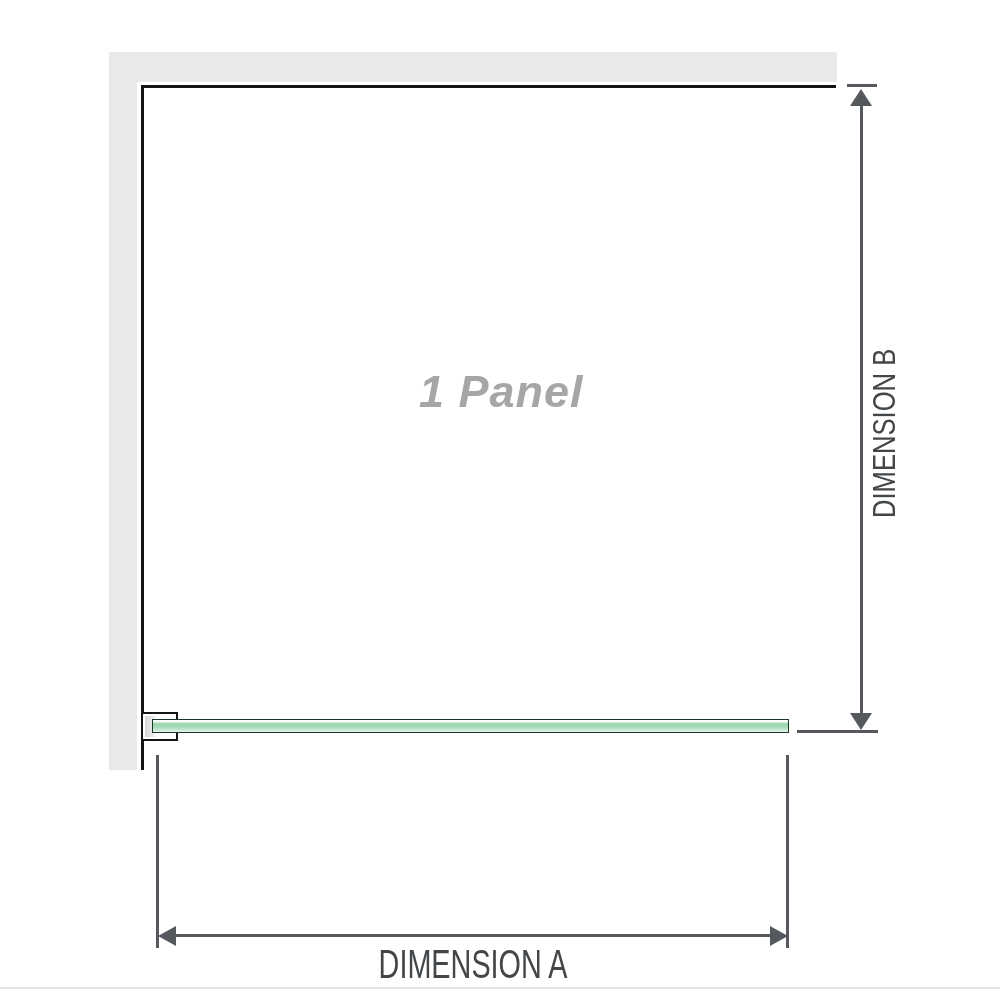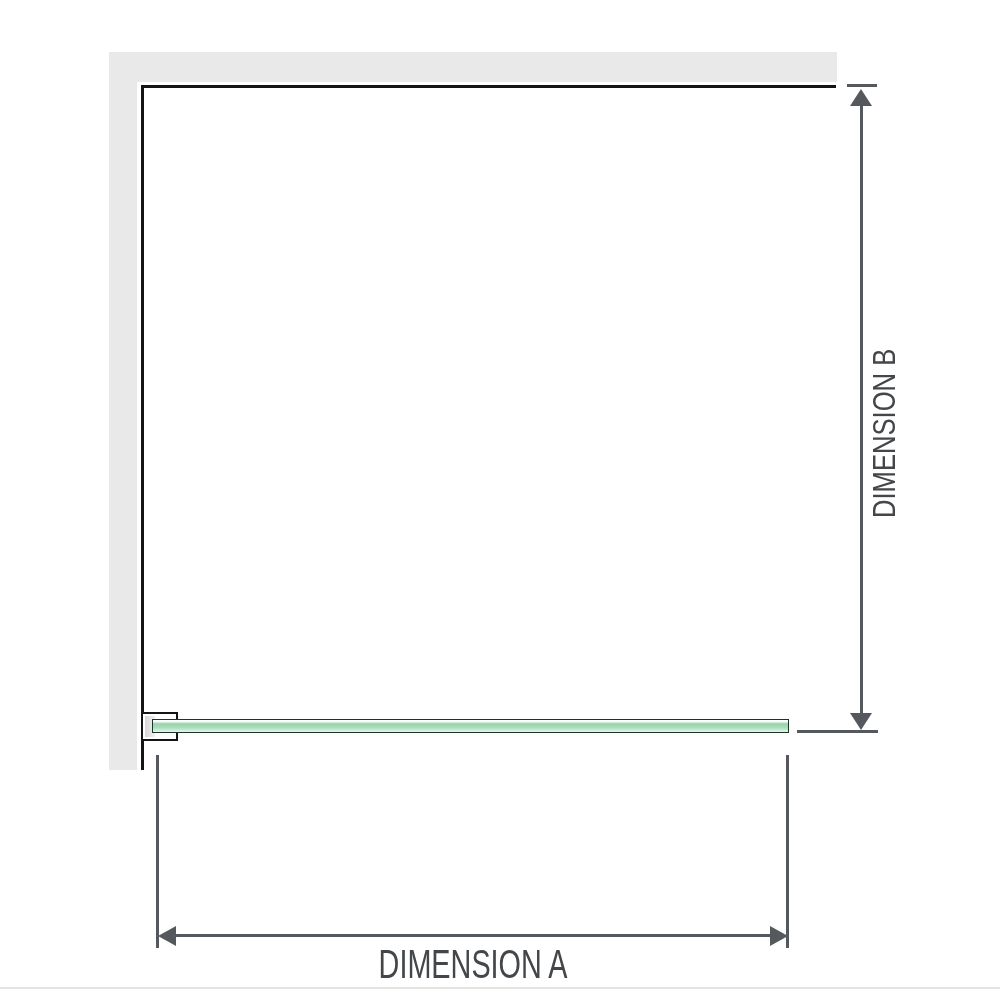--- a/index.html
+++ b/index.html
@@ -117,20 +117,21 @@
 
 <div class="stage">
 
   <div class="abs wall wall-top"></div>
   <div class="abs wall wall-left"></div>
 
   <div class="abs edge edge-top"></div>
   <div class="abs edge edge-left-upper"></div>
   <div class="abs edge edge-left-lower"></div>
 
+  <div class="abs panel-label">1 Panel</div>
 
   <div class="abs bracket"></div>
   <div class="abs bracket-insert"></div>
   <div class="abs glass-bar"></div>
 
   <div class="abs dim dimb-tick-top"></div>
   <div class="abs dim dimb-tick-bottom"></div>
   <div class="abs dim dimb-line"></div>
   <div class="abs arr arr-up"></div>
   <div class="abs arr arr-down"></div>

